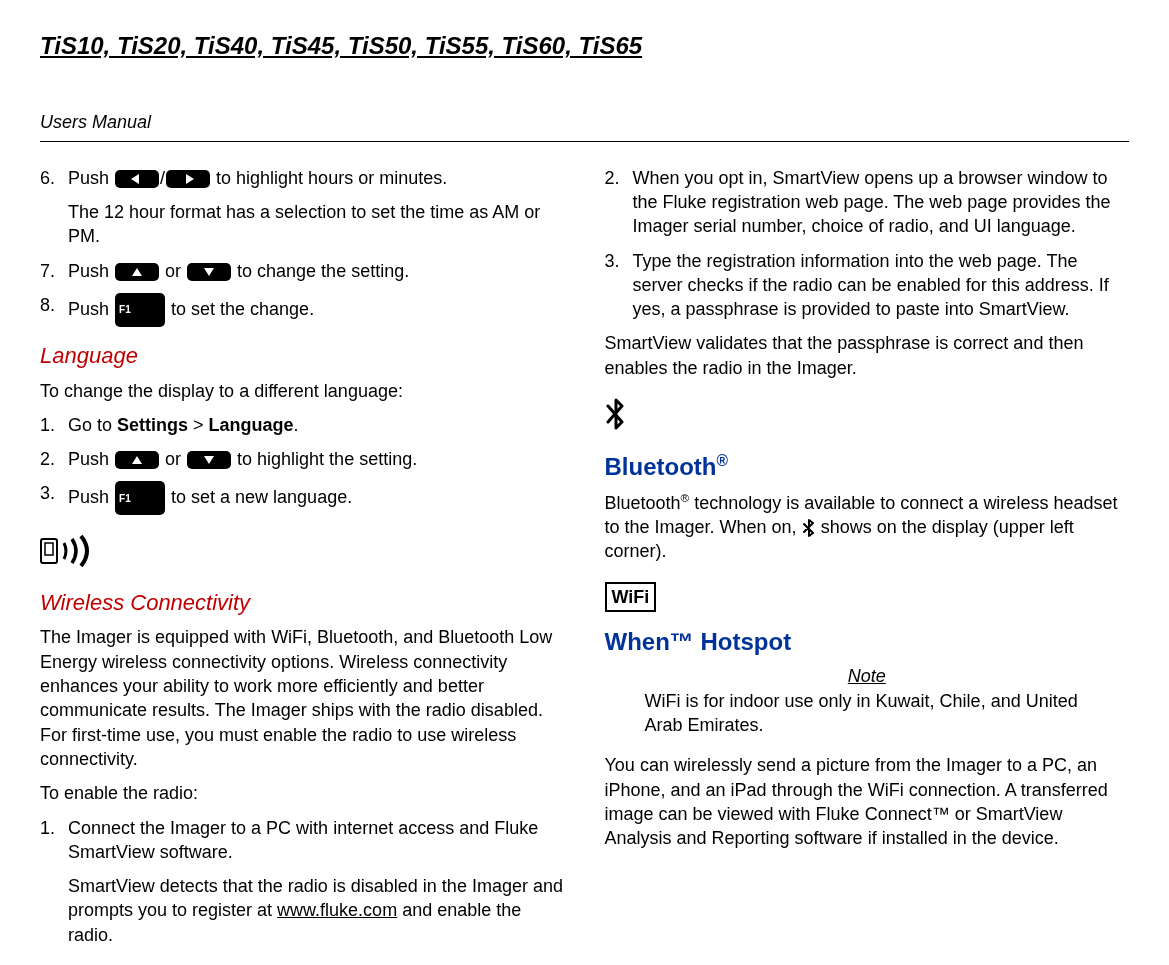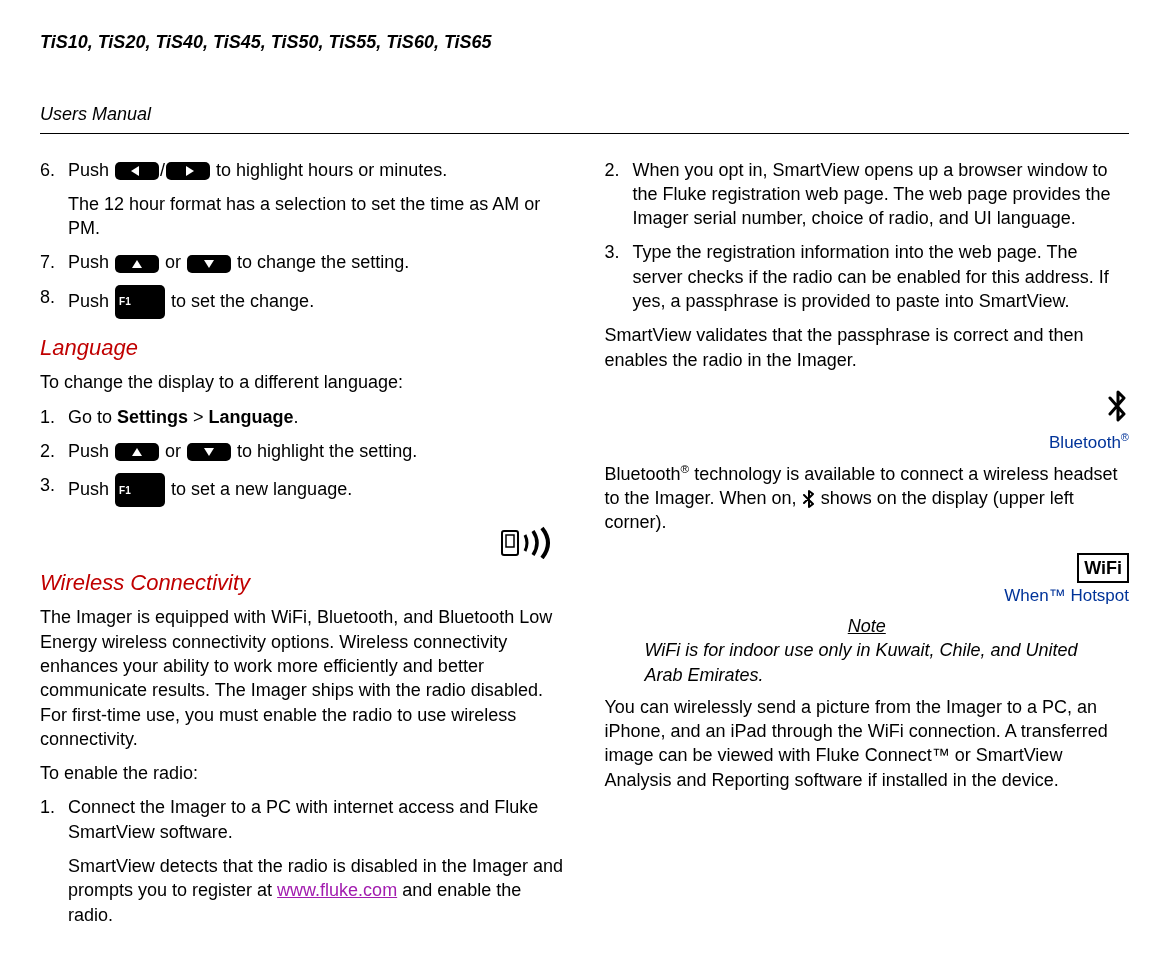--- a/index.html
+++ b/index.html
@@ -14,21 +14,22 @@
     background: #fff;
   }
   .header {
     border-bottom: 1px solid #000;
     padding-bottom: 6px;
     margin-bottom: 24px;
   }
   .header-product {
     font-weight: bold;
     font-style: italic;
-    font-size: 18px;
+    font-size: 24px;
+    text-decoration: underline;
   }
   .header-sub {
     font-style: italic;
     font-size: 18px;
     margin-top: 48px;
   }
   .columns {
     display: flex;
     gap: 40px;
   }
@@ -81,42 +82,40 @@
   }
   .h-red {
     color: #c00000;
     font-style: italic;
     font-size: 22px;
     margin-top: 14px;
     margin-bottom: 8px;
   }
   .h-blue {
     color: #003399;
-    font-weight: normal;
-    font-size: 17px;
+    font-weight: bold;
+    font-size: 24px;
     margin-top: 2px;
     margin-bottom: 6px;
-    text-align: right;
   }
   .sup { font-size: 0.65em; vertical-align: super; }
   .note-title {
     text-align: center;
     font-style: italic;
     margin-top: 4px;
     text-decoration: underline;
   }
   .note-body {
-    font-style: italic;
     margin-left: 40px;
     margin-right: 10px;
-    margin-bottom: 8px;
-  }
-  a.link { color: #a21caf; }
+    margin-bottom: 16px;
+  }
+  a.link { color: #000000; }
   .para { margin-bottom: 10px; }
-  .icon-block { margin-top: 18px; margin-bottom: 2px; text-align: right; }
+  .icon-block { margin-top: 18px; margin-bottom: 14px; }
   .page-num { margin-top: 30px; font-size: 18px; }
   .wifi-box {
     display: inline-block;
     border: 2px solid #000;
     padding: 1px 5px;
     font-weight: bold;
     font-size: 18px;
   }
 </style>
 </head>

